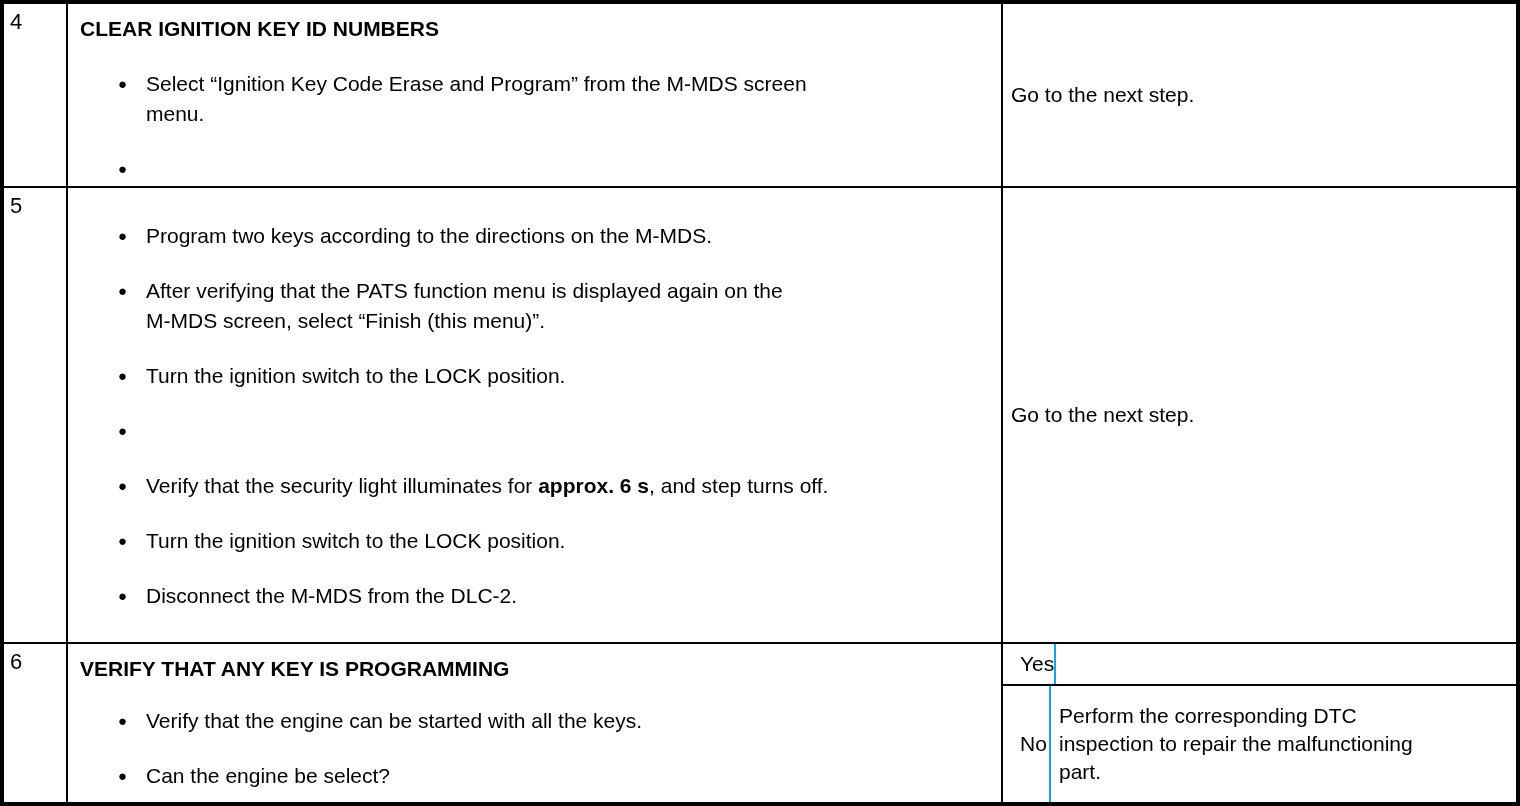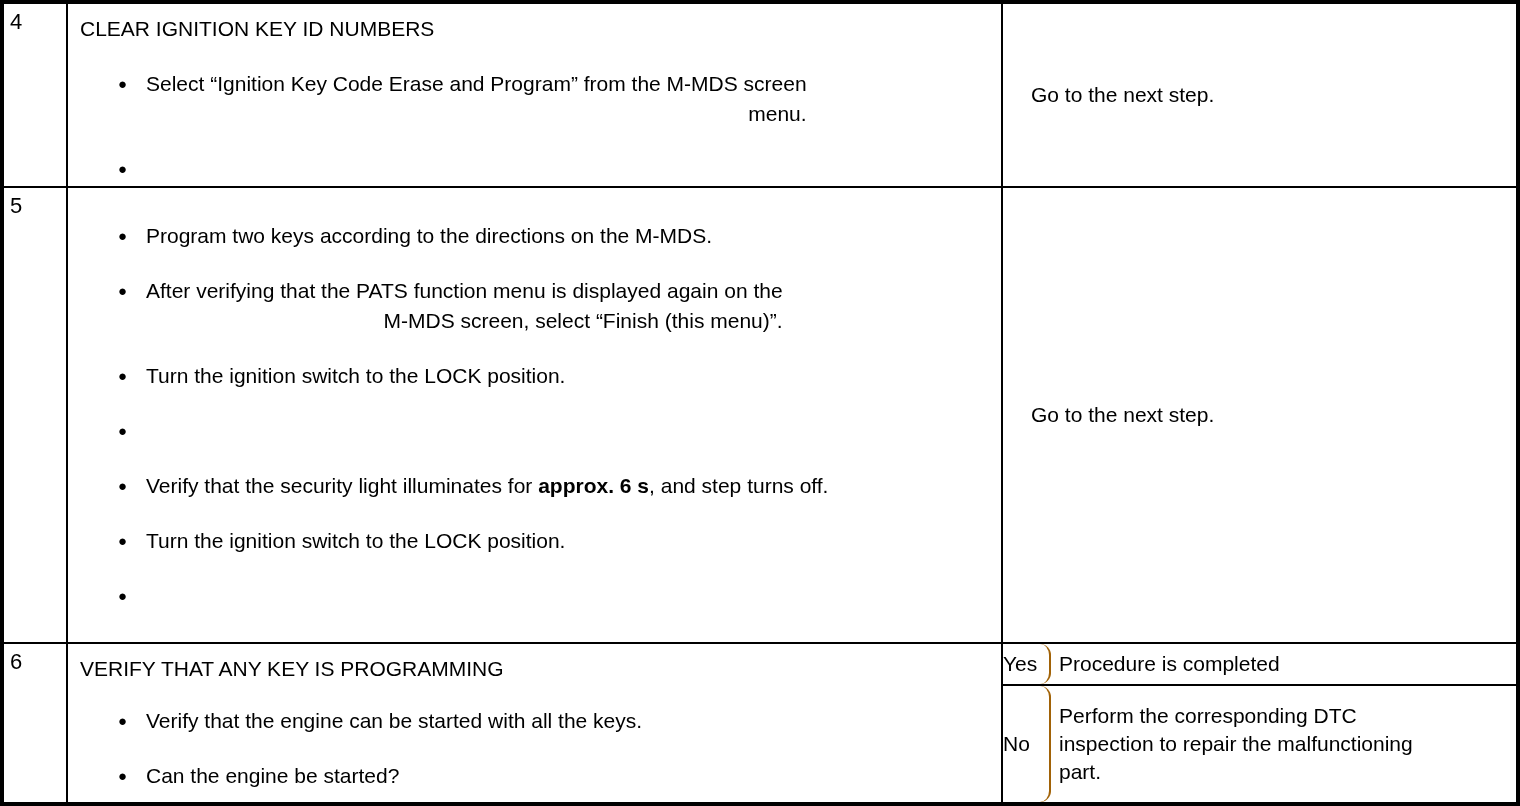--- a/index.html
+++ b/index.html
@@ -29,59 +29,57 @@
     font-size: 22px;
     line-height: 28px;
   }
   .action-cell {
     flex: 0 0 935px;
     border-right: 2px solid #000;
     padding: 8px 12px 0 12px;
     overflow: hidden;
   }
   .title {
-    font-weight: normal;
+    font-weight: bold;
     font-size: 21px;
     line-height: 30px;
     margin-top: 2px;
   }
   .bullet {
     display: flex;
     margin-top: 25px;
     font-size: 21px;
     line-height: 30px;
   }
   .bullet .marker {
     flex: 0 0 28px;
     margin-left: 38px;
     font-size: 15px;
     line-height: 30px;
   }
-  .bullet .text { white-space: pre-line; text-align: right; }
+  .bullet .text { white-space: pre-line; }
 
   .result-cell {
     flex: 1;
     display: flex;
     align-items: center;
     padding: 4px 8px;
     font-size: 21px;
     line-height: 28px;
-    margin-left: 20px;
   }
   .result-split { flex: 1; display: flex; flex-direction: column; }
   .subrow { display: flex; }
   .subrow.yes { flex: 0 0 42px; border-bottom: 2px solid #000; }
   .subrow.no { flex: 1; }
   .answer-cell {
     flex: 0 0 48px;
-    border-right: 2px solid #a16207;
+    border-right: 2px solid #0ea5e9;
     display: flex; align-items: center;
-    padding-left: 0;
+    padding-left: 17px;
     font-size: 21px;
-    border-radius: 11px;
   }
   .sub-action {
     flex: 1;
     display: flex; align-items: center;
     padding: 4px 8px;
     font-size: 21px;
     line-height: 28px;
     white-space: pre-line;
   }
 </style>
@@ -130,44 +128,44 @@
       <div class="bullet">
         <span class="marker">●</span>
         <span class="text"><span>Verify that the security light illuminates for </span><b>approx. 6 s</b><span>, and step turns off.</span></span>
       </div>
       <div class="bullet">
         <span class="marker">●</span>
         <span class="text">Turn the ignition switch to the LOCK position.</span>
       </div>
       <div class="bullet">
         <span class="marker">●</span>
+        <span class="text">Disconnect the M-MDS from the DLC-2.</span>
       </div>
     </div>
     <div class="result-cell">
       <span>Go to the next step.</span>
     </div>
   </div>
 
   <div class="trow row-6">
     <div class="step-cell">6</div>
     <div class="action-cell">
       <div class="title">VERIFY THAT ANY KEY IS PROGRAMMING</div>
       <div class="bullet" style="margin-top:22px;">
         <span class="marker">●</span>
         <span class="text">Verify that the engine can be started with all the keys.</span>
       </div>
       <div class="bullet">
         <span class="marker">●</span>
-        <span class="text">Can the engine be started?</span>
+        <span class="text">Can the engine be select?</span>
       </div>
     </div>
     <div class="result-split">
       <div class="subrow yes">
         <div class="answer-cell">Yes</div>
-        <div class="sub-action">Procedure is completed</div>
       </div>
       <div class="subrow no">
         <div class="answer-cell">No</div>
         <div class="sub-action">Perform the corresponding DTC
 inspection to repair the malfunctioning
 part.</div>
       </div>
     </div>
   </div>
 

